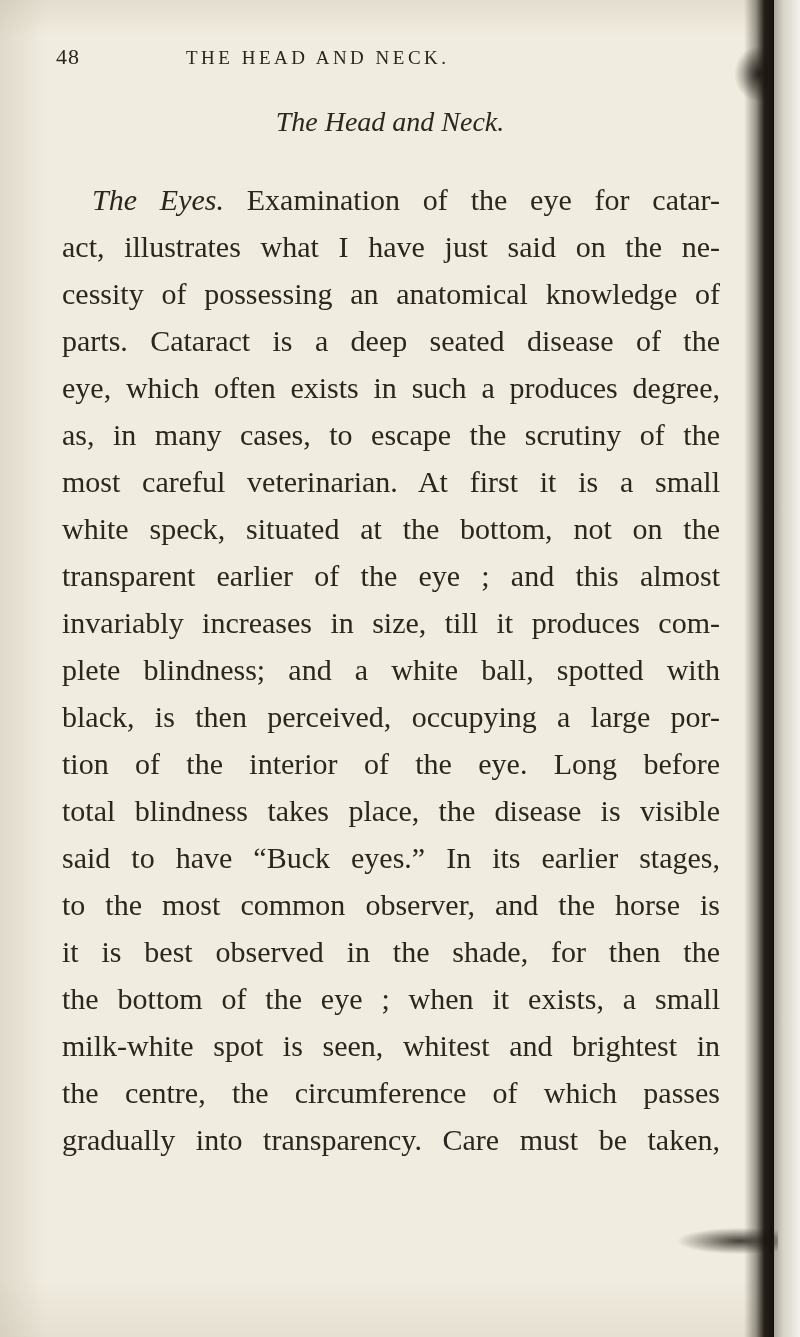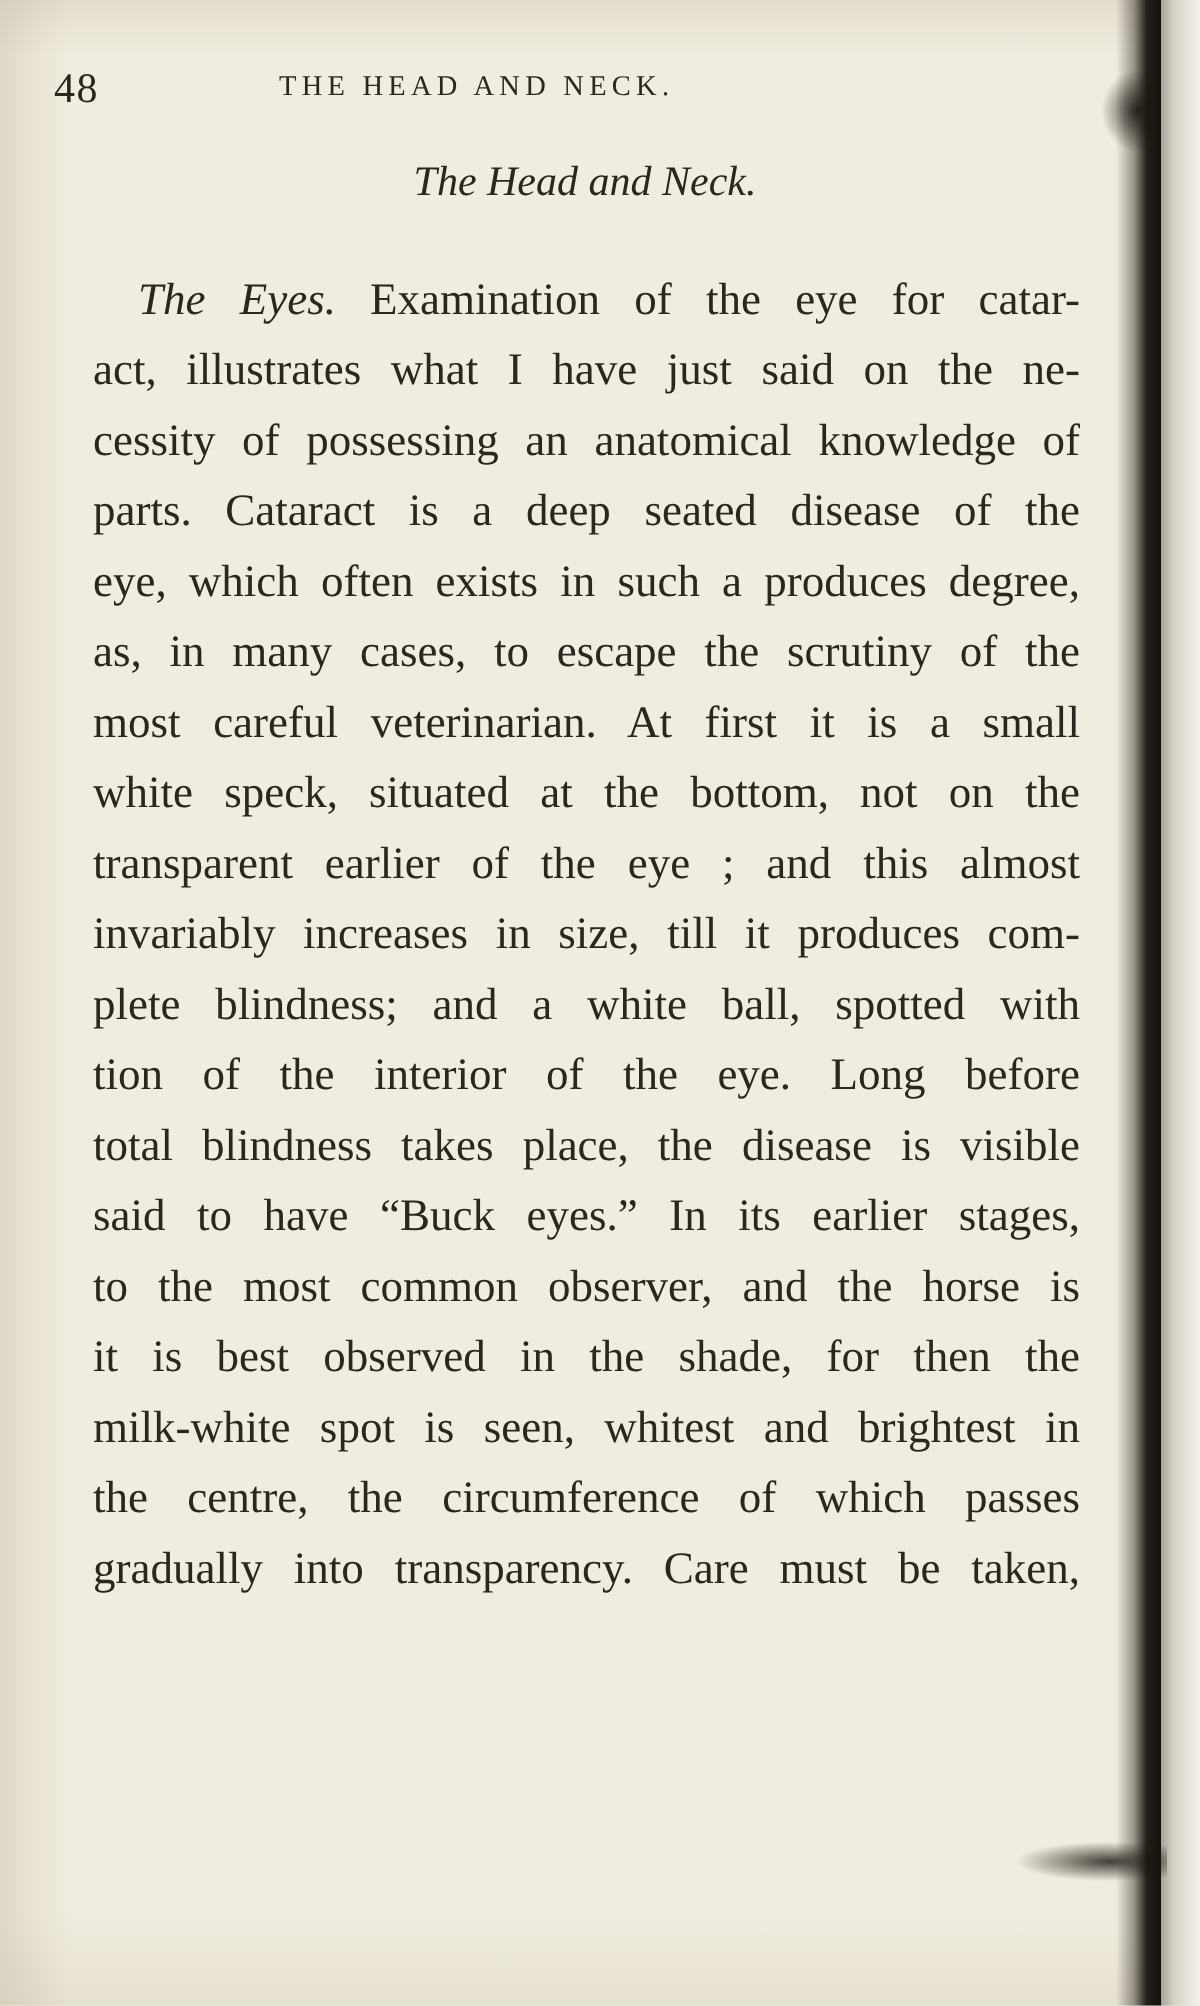--- a/index.html
+++ b/index.html
@@ -20,23 +20,23 @@
     inset: 0;
     pointer-events: none;
     background:
       linear-gradient(to right, rgba(178,168,146,0.28), rgba(178,168,146,0) 46px),
       linear-gradient(to bottom, rgba(178,168,146,0.22), rgba(178,168,146,0) 36px),
       linear-gradient(to top, rgba(178,168,146,0.18), rgba(178,168,146,0) 60px);
   }
 
   .page-number {
     position: absolute;
-    left: 36px;
+    left: 56px;
     top: 44px;
-    font-size: 28px;
+    font-size: 22px;
     letter-spacing: 1px;
   }
 
   .running-header {
     position: absolute;
     left: 186px;
     top: 47px;
     font-size: 19px;
     letter-spacing: 3.5px;
   }
@@ -135,25 +135,27 @@
     <div class="line">act, illustrates what I have just said on the ne-</div>
     <div class="line">cessity of possessing an anatomical knowledge of</div>
     <div class="line">parts. Cataract is a deep seated disease of the</div>
     <div class="line">eye, which often exists in such a produces degree,</div>
     <div class="line">as, in many cases, to escape the scrutiny of the</div>
     <div class="line">most careful veterinarian. At first it is a small</div>
     <div class="line">white speck, situated at the bottom, not on the</div>
     <div class="line">transparent earlier of the eye ; and this almost</div>
     <div class="line">invariably increases in size, till it produces com-</div>
     <div class="line">plete blindness; and a white ball, spotted with</div>
+    <div class="line">black, is then perceived, occupying a large por-</div>
     <div class="line">tion of the interior of the eye. Long before</div>
     <div class="line">total blindness takes place, the disease is visible</div>
     <div class="line">said to have “Buck eyes.” In its earlier stages,</div>
     <div class="line">to the most common observer, and the horse is</div>
     <div class="line">it is best observed in the shade, for then the</div>
+    <div class="line">the bottom of the eye ; when it exists, a small</div>
     <div class="line">milk-white spot is seen, whitest and brightest in</div>
     <div class="line">the centre, the circumference of which passes</div>
     <div class="line">gradually into transparency. Care must be taken,</div>
   </div>
 
 <div class="scan-gutter"></div>
 <div class="scan-edge-light"></div>
 <div class="artifact artifact-top"></div>
 <div class="artifact artifact-bottom"></div>
 

